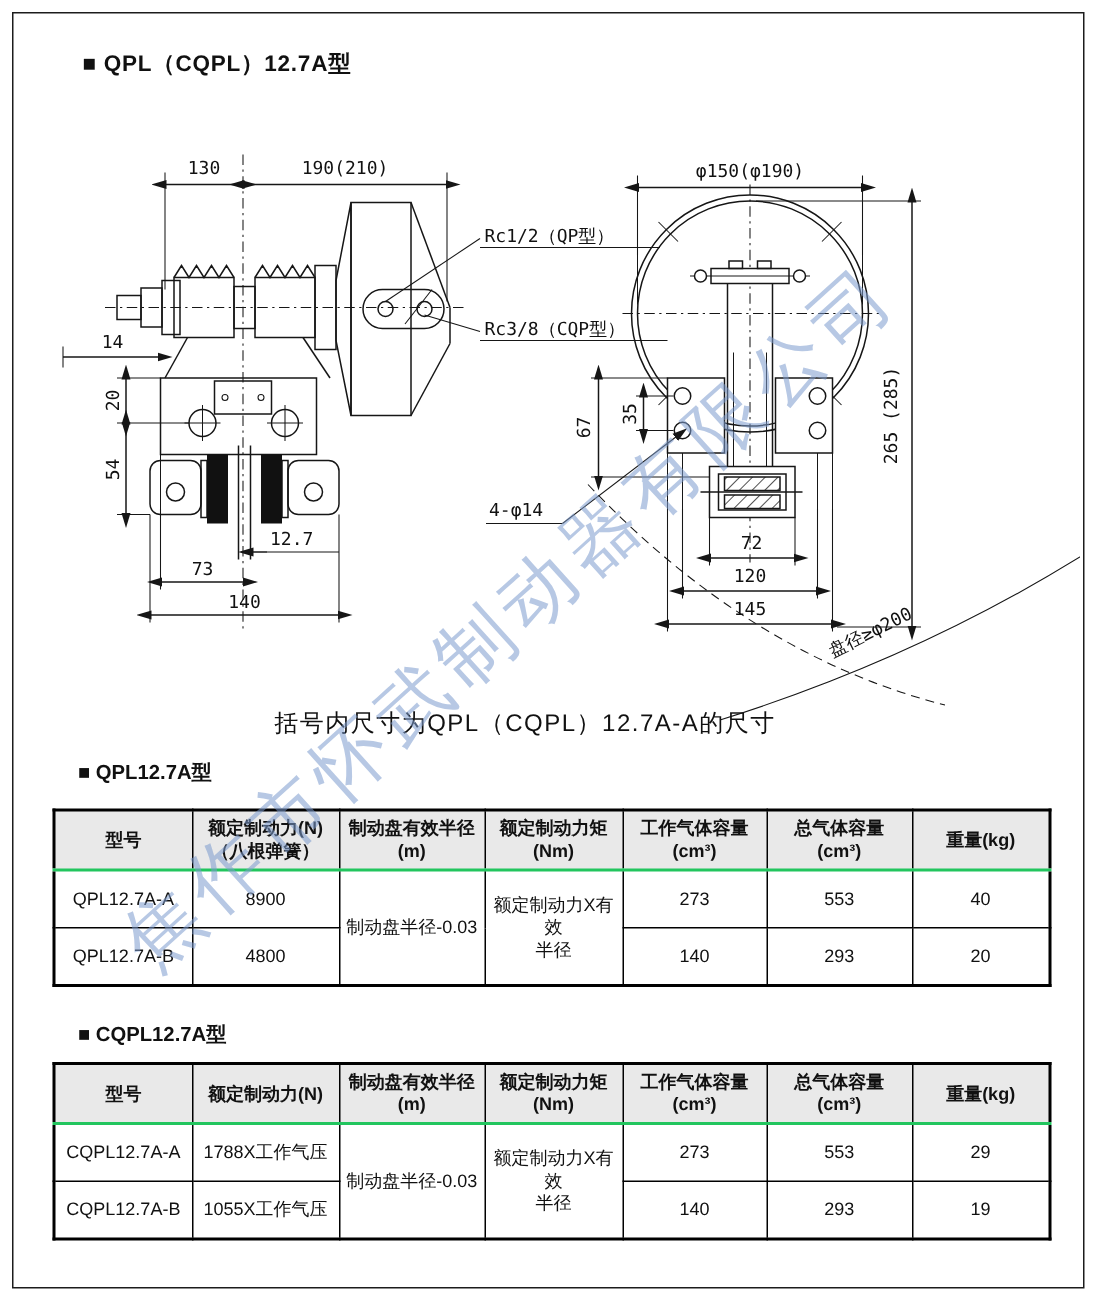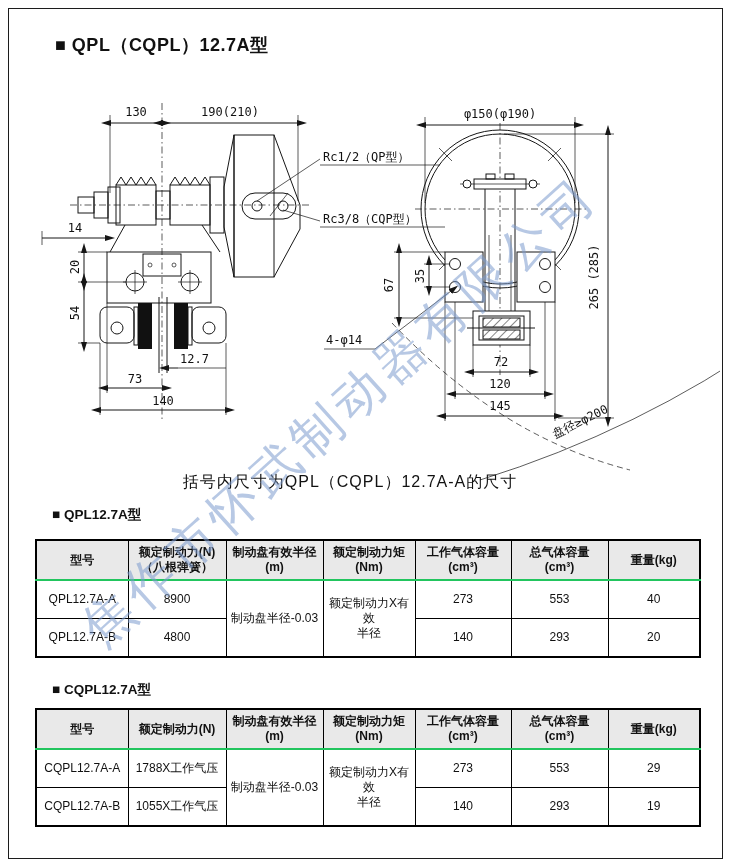--- a/index.html
+++ b/index.html
@@ -1,20 +1,20 @@
 <!DOCTYPE html>
 <html><head>
 <meta charset="utf-8">
 <style>
   html,body{margin:0;padding:0;background:#fff;}
   .page{position:relative;width:731px;height:867px;background:#fff;overflow:hidden;
         font-family:"Liberation Sans",sans-serif;color:#111;}
   .page-frame{position:absolute;left:8px;top:8px;width:713px;height:849px;
         border:1.5px solid #1c1c1c;}
-  .doc-title{position:absolute;left:55px;top:33px;font-size:18px;font-weight:bold;
+  .doc-title{position:absolute;left:55px;top:33px;font-size:15px;font-weight:bold;
         letter-spacing:.5px;}
   .caption{position:absolute;left:0;top:472px;width:700px;text-align:center;
         font-size:16px;font-weight:normal;letter-spacing:1px;}
   .section-title{position:absolute;left:52px;font-size:13.5px;font-weight:bold;}
   .st1{top:506px;} .st2{top:681px;}
   table.spec{position:absolute;left:35px;border-collapse:collapse;table-layout:fixed;
         width:664px;background:#fff;font-size:12px;border:2px solid #000;}
   .t1{top:539px;} .t2{top:708px;}
   table.spec th, table.spec td{border:1px solid #000;text-align:center;
         padding:2px 3px;line-height:1.25;font-weight:400;}

